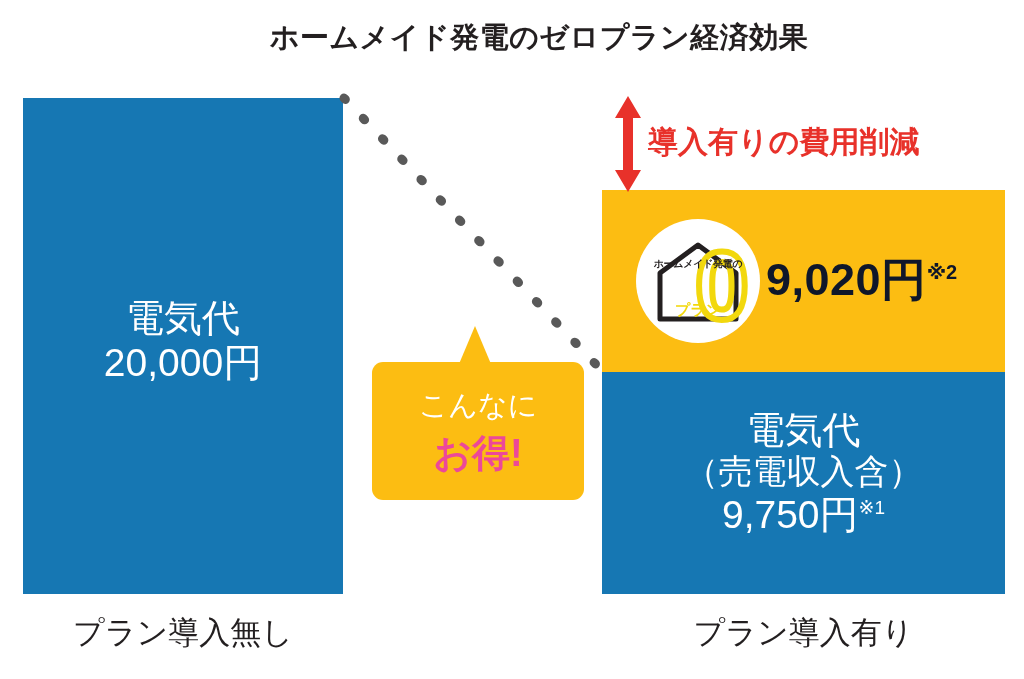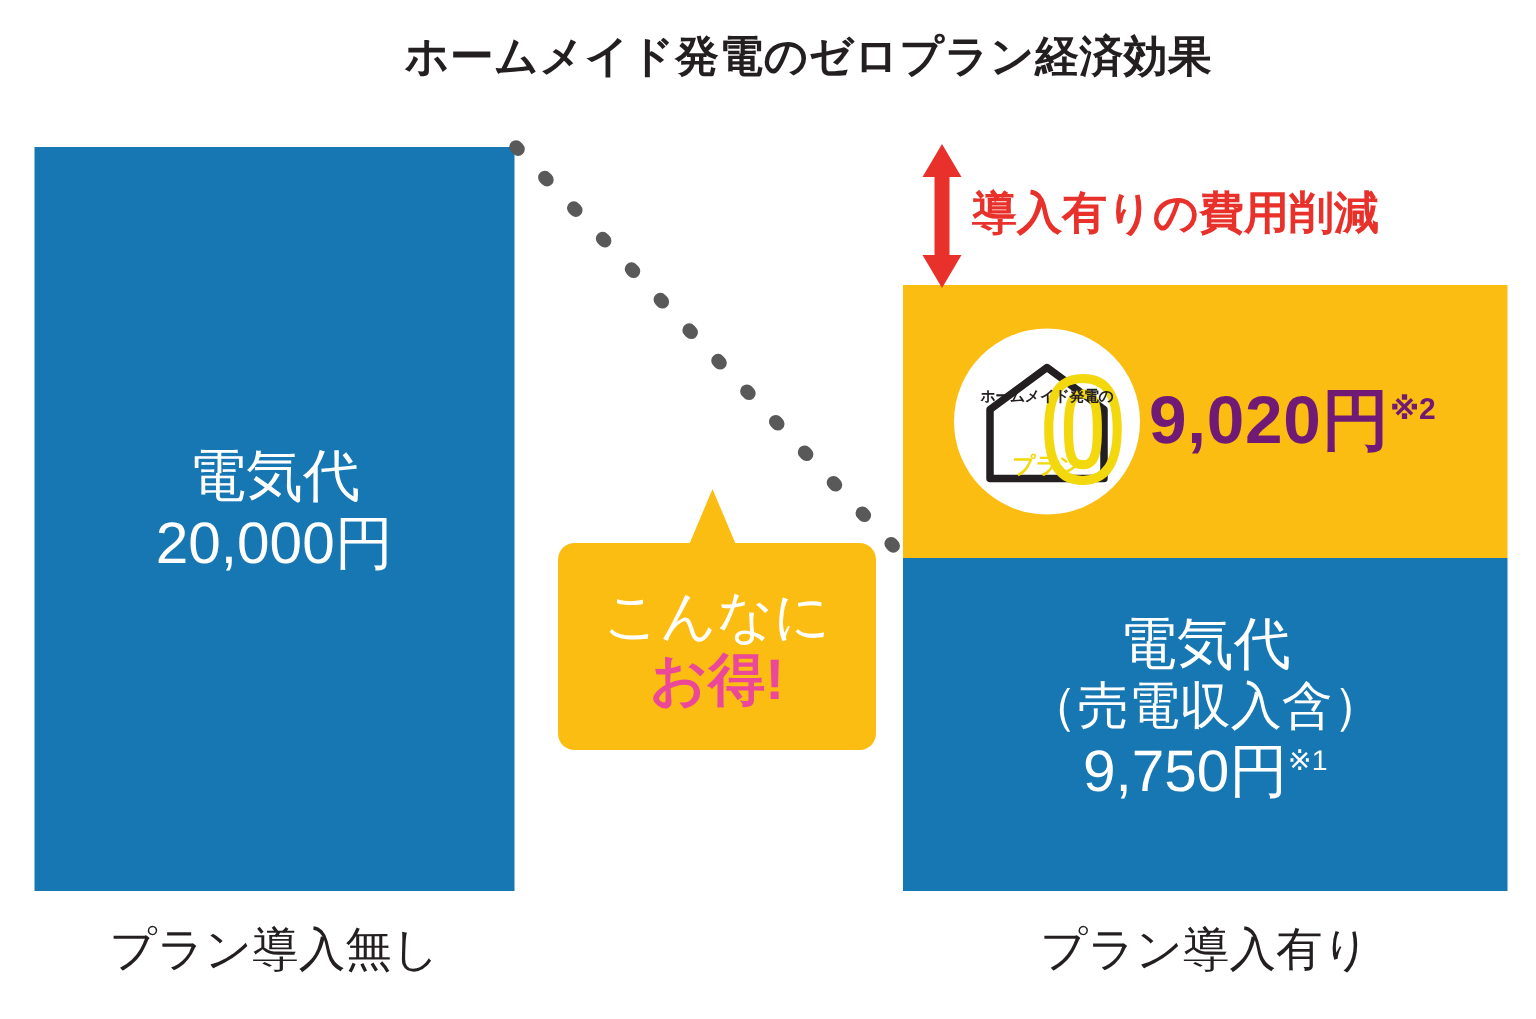--- a/index.html
+++ b/index.html
@@ -99,21 +99,21 @@
     letter-spacing: 0;
   }
 
   
   .zero-value {
     position: absolute;
     left: 766px;
     top: 250px;
     font-size: 45px;
     font-weight: 700;
-    color: #701a75;
+    color: #0f172a;
     white-space: nowrap;
     letter-spacing: 0.5px;
   }
   .zero-value .sup-mark {
     font-size: 20px;
     font-weight: 700;
   }
 
   
   .zero-logo {
@@ -213,21 +213,21 @@
     top: -36px;
     width: 0; height: 0;
     border-left: 16px solid transparent;
     border-right: 16px solid transparent;
     border-bottom: 38px solid #fcbd12;
   }
   .callout .callout-line1 {
     position: absolute;
     left: 0; top: 24px; width: 212px;
     text-align: center;
-    font-size: 37px;
+    font-size: 29px;
     font-weight: 400;
     color: #ffffff;
     white-space: nowrap;
   }
   .callout .callout-line2 {
     position: absolute;
     left: 0; top: 66px; width: 212px;
     text-align: center;
     font-size: 38px;
     font-weight: 800;

